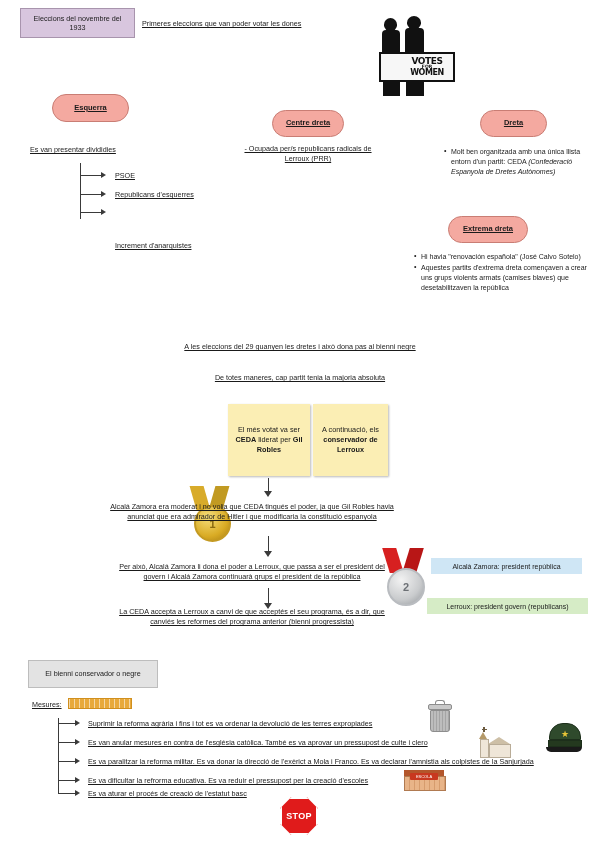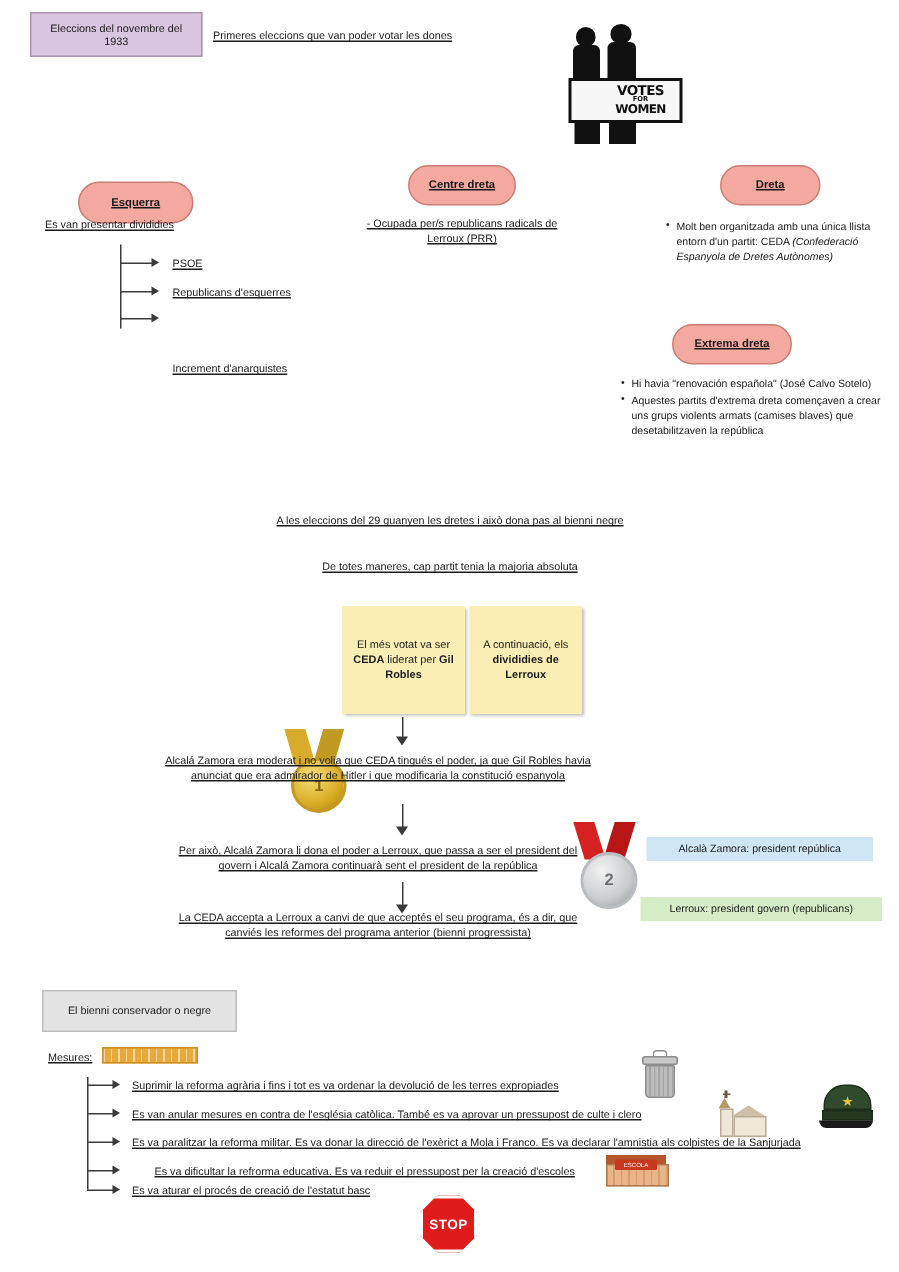--- a/index.html
+++ b/index.html
@@ -151,21 +151,21 @@
   <div class="fig" style="left:30px;top:14px;width:19px;height:28px;border-radius:4px 4px 0 0;"></div>
   <div class="fig" style="left:8px;top:60px;width:17px;height:22px;"></div>
   <div class="fig" style="left:31px;top:60px;width:18px;height:22px;"></div>
   <div class="sign" style="left:4px;top:38px;width:52px;height:26px;">
     <span style="font-size:9px;letter-spacing:-.4px;">VOTES</span>
     <span style="font-size:4.5px;margin-top:-1px;">FOR</span>
     <span style="font-size:8px;letter-spacing:-.4px;margin-top:-1px;">WOMEN</span>
   </div>
 </div>
 
-<div class="abs pill" style="left:52px;top:121px;width:75px;height:26px;align-items:center;">
+<div class="abs pill" style="left:52px;top:94px;width:75px;height:26px;align-items:center;">
   <span>Esquerra</span>
 </div>
 <div class="abs txt" style="left:30px;top:145px;width:140px;">Es van presentar divididies</div>
 
 <div class="abs vline" style="left:80px;top:163px;height:56px;"></div>
 <div class="abs hline" style="left:80px;top:175px;width:22px;"></div>
 <div class="abs arrowright" style="left:101px;top:172px;"></div>
 <div class="abs hline" style="left:80px;top:194px;width:22px;"></div>
 <div class="abs arrowright" style="left:101px;top:191px;"></div>
 <div class="abs hline" style="left:80px;top:212px;width:22px;"></div>
@@ -213,41 +213,41 @@
 </div>
 
 <div class="abs sticky" style="left:228px;top:404px;width:82px;height:72px;">
   <div>
     <span class="norm">El més votat va ser </span><span>CEDA</span><span class="norm"> liderat per </span><span>Gil Robles</span>
   </div>
 </div>
 
 <div class="abs sticky" style="left:313px;top:404px;width:75px;height:72px;">
   <div>
-    <span class="norm">A continuació, els </span><span>divididies de Lerroux</span>
+    <span class="norm">A continuació, els </span><span>conservador de Lerroux</span>
   </div>
 </div>
 
 <div class="abs medal" style="left:382px;top:402px;width:44px;height:62px;">
   <div class="ribbon" style="left:4px;top:0;width:14px;height:25px;background:#d72020;transform:skewX(17deg);"></div>
   <div class="ribbon" style="left:24px;top:0;width:14px;height:25px;background:#b81616;transform:skewX(-17deg);"></div>
   <div class="disc" style="left:5px;top:20px;width:34px;height:34px;background:radial-gradient(circle at 36% 30%,#f2f2f2,#c9cbcd 60%,#94989c);border:2px solid #b9bcc0;color:#6c7075;font-size:11px;">
     <span>2</span>
   </div>
 </div>
 
 <div class="abs vline" style="left:268px;top:478px;height:14px;"></div>
 <div class="abs arrowdown" style="left:264px;top:491px;"></div>
 
 <div class="abs txt ctr" style="left:108px;top:502px;width:288px;">Alcalá Zamora era moderat i no volia que CEDA tingués el poder, ja que Gil Robles havia anunciat que era admirador de Hitler i que modificaria la constitució espanyola</div>
 
 <div class="abs vline" style="left:268px;top:536px;height:16px;"></div>
 <div class="abs arrowdown" style="left:264px;top:551px;"></div>
 
-<div class="abs txt ctr" style="left:108px;top:562px;width:288px;">Per això, Alcalá Zamora li dona el poder a Lerroux, que passa a ser el president del govern i Alcalá Zamora continuarà sent el president de la república</div>
+<div class="abs txt ctr" style="left:108px;top:562px;width:288px;">Per això, Alcalá Zamora li dona el poder a Lerroux, que passa a ser el president del govern i Alcalá Zamora continuarà grups el president de la república</div>
 
 <div class="abs vline" style="left:268px;top:588px;height:16px;"></div>
 <div class="abs arrowdown" style="left:264px;top:603px;"></div>
 
 <div class="abs txt ctr" style="left:108px;top:607px;width:288px;">La CEDA accepta a Lerroux a canvi de que acceptés el seu programa, és a dir, que canviés les reformes del programa anterior (bienni progressista)</div>
 
 <div class="abs boxblue" style="left:431px;top:558px;width:151px;height:16px;">
   <span>Alcalà Zamora: president república</span>
 </div>
 <div class="abs boxgreen" style="left:427px;top:598px;width:161px;height:16px;">
@@ -270,21 +270,21 @@
 <div class="abs hline" style="left:58px;top:742px;width:18px;"></div>
 <div class="abs arrowright" style="left:75px;top:739px;"></div>
 <div class="abs txt" style="left:88px;top:738px;width:345px;">Es van anular mesures en contra de l'església catòlica. També es va aprovar un pressupost de culte i clero</div>
 
 <div class="abs hline" style="left:58px;top:761px;width:18px;"></div>
 <div class="abs arrowright" style="left:75px;top:758px;"></div>
 <div class="abs txt" style="left:88px;top:757px;width:500px;">Es va paralitzar la reforma militar. Es va donar la direcció de l'exèrict a Mola i Franco. Es va declarar l'amnistia als colpistes de la Sanjurjada</div>
 
 <div class="abs hline" style="left:58px;top:780px;width:18px;"></div>
 <div class="abs arrowright" style="left:75px;top:777px;"></div>
-<div class="abs txt" style="left:88px;top:776px;width:315px;margin-left:15px;">Es va dificultar la refrorma educativa. Es va reduir el pressupost per la creació d'escoles</div>
+<div class="abs txt" style="left:88px;top:776px;width:315px;">Es va dificultar la refrorma educativa. Es va reduir el pressupost per la creació d'escoles</div>
 
 <div class="abs hline" style="left:58px;top:793px;width:18px;"></div>
 <div class="abs arrowright" style="left:75px;top:790px;"></div>
 <div class="abs txt" style="left:88px;top:789px;width:250px;">Es va aturar el procés de creació de l'estatut basc</div>
 
 <div class="abs" style="left:428px;top:700px;">
   <div class="trash-handle"></div>
   <div class="trash-lid"></div>
   <div class="trash-body" style="margin:0 auto;"></div>
 </div>

